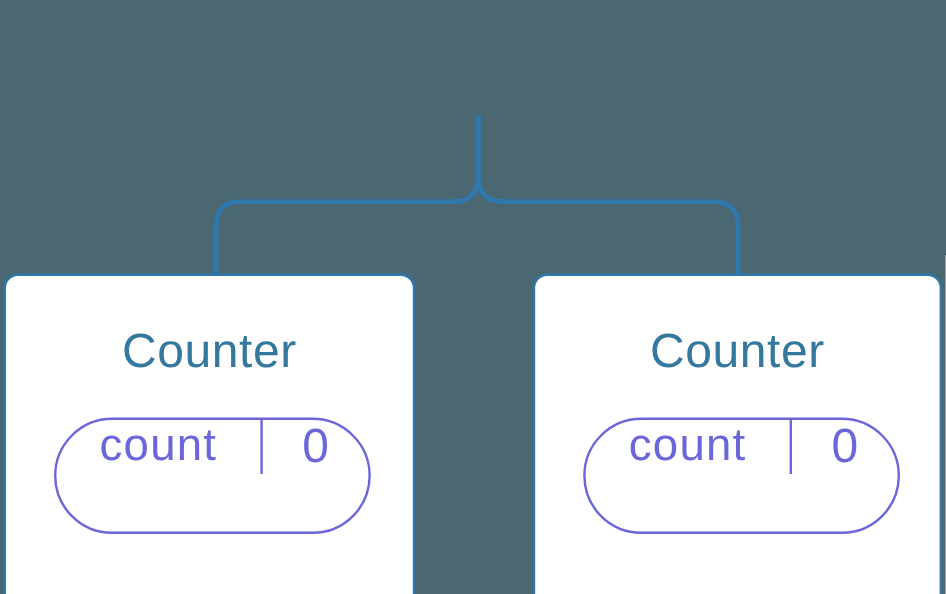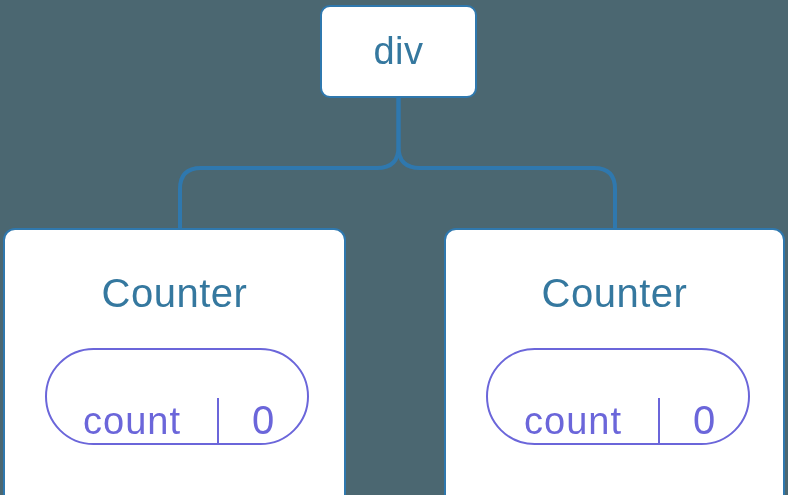--- a/index.html
+++ b/index.html
@@ -65,21 +65,21 @@
   .state-pill {
     position: absolute;
     left: 40px;
     top: 118px;
     width: 264px;
     height: 97px;
     border: 2px solid #6B66DA;
     border-radius: 48.5px;
     box-sizing: border-box;
     display: flex;
-    align-items: flex-end;
+    align-items: flex-start;
     overflow: hidden;
     background: #FFFFFF;
   }
   .state-key {
     flex: 1 1 auto;
     display: flex;
     align-items: center;
     justify-content: center;
     font-size: 38px;
     letter-spacing: 1px;
@@ -98,23 +98,20 @@
 </head>
 <body>
 
 <div class="stage">
 
   <svg class="connectors" viewBox="0 0 788 495" xmlns="http://www.w3.org/2000/svg">
     <path d="M 398.5 96 L 398.5 147 Q 398.5 168 377 168 L 201 168 Q 180 168 180 189 L 180 230" fill="none" stroke-width="4" stroke="#2F78AE"></path>
     <path d="M 398.5 96 L 398.5 147 Q 398.5 168 420 168 L 594 168 Q 615 168 615 189 L 615 230" fill="none" stroke-width="4" stroke="#2F78AE"></path>
   </svg>
 
-  <div class="node-root">
-    <span>div</span>
-  </div>
 
   <div class="card card-left">
     <div class="card-title">Counter</div>
     <div class="state-pill">
       <div class="state-key">count</div>
       <div class="state-value">0</div>
     </div>
   </div>
 
   <div class="card card-right">

